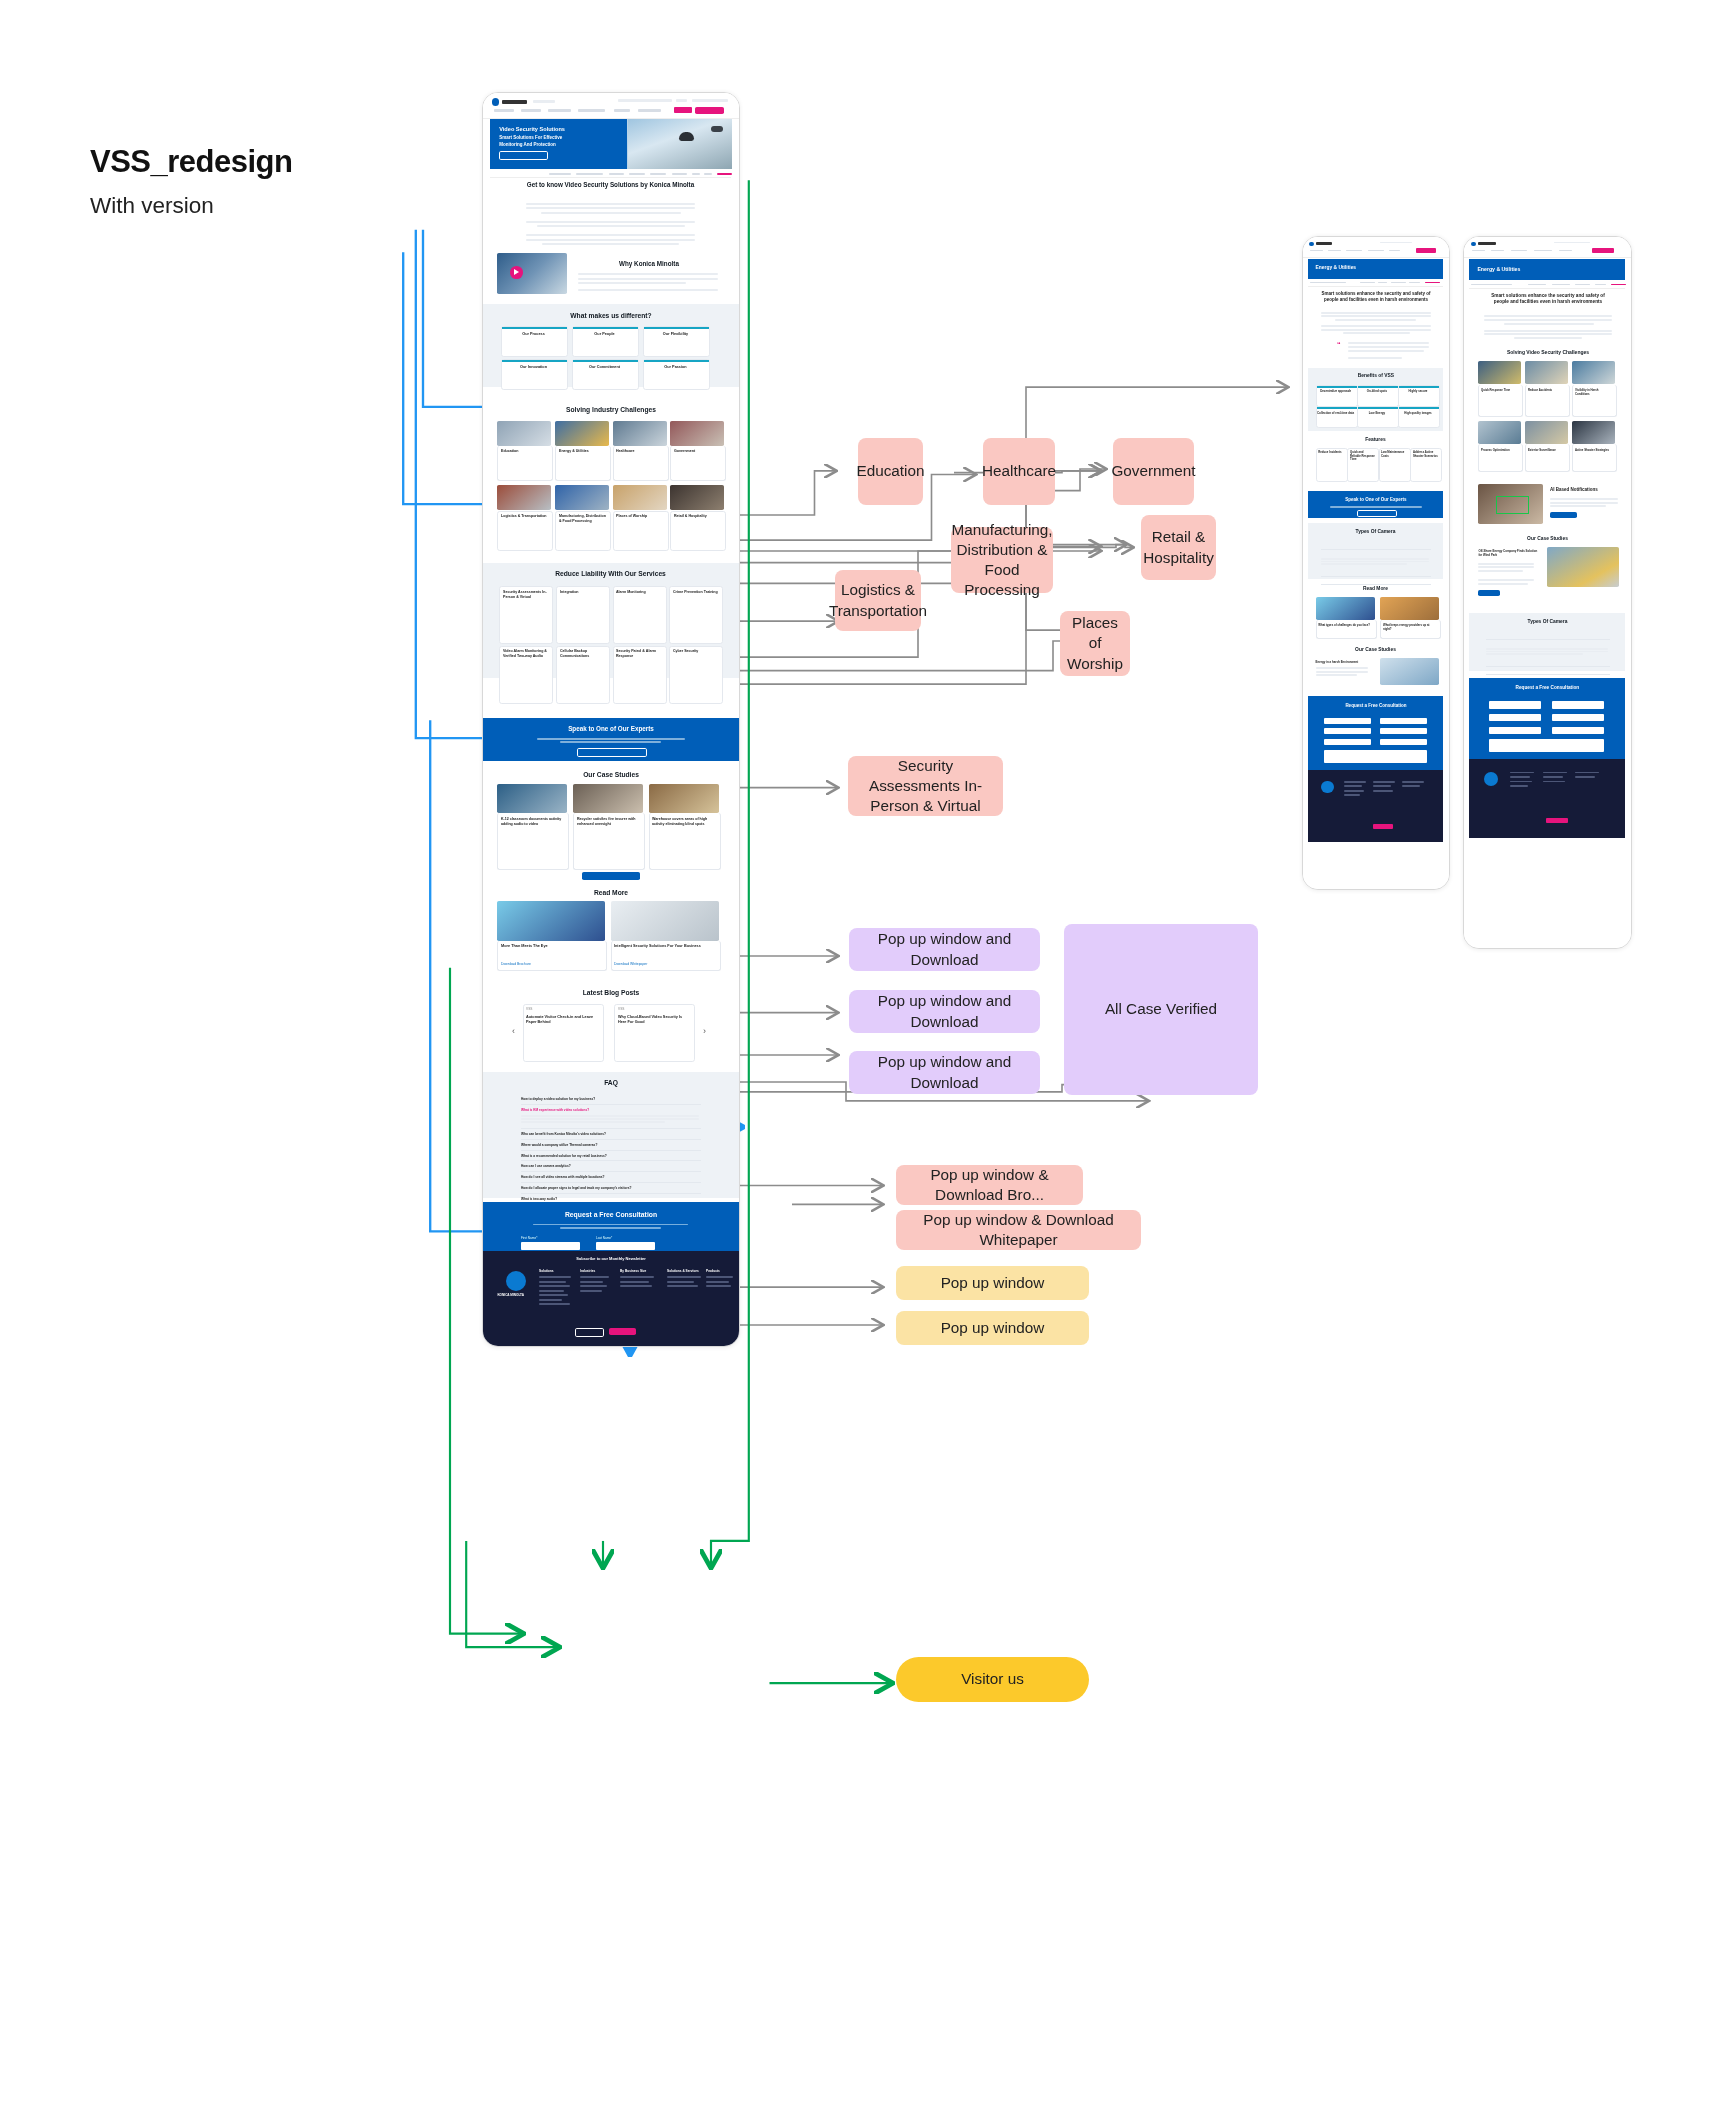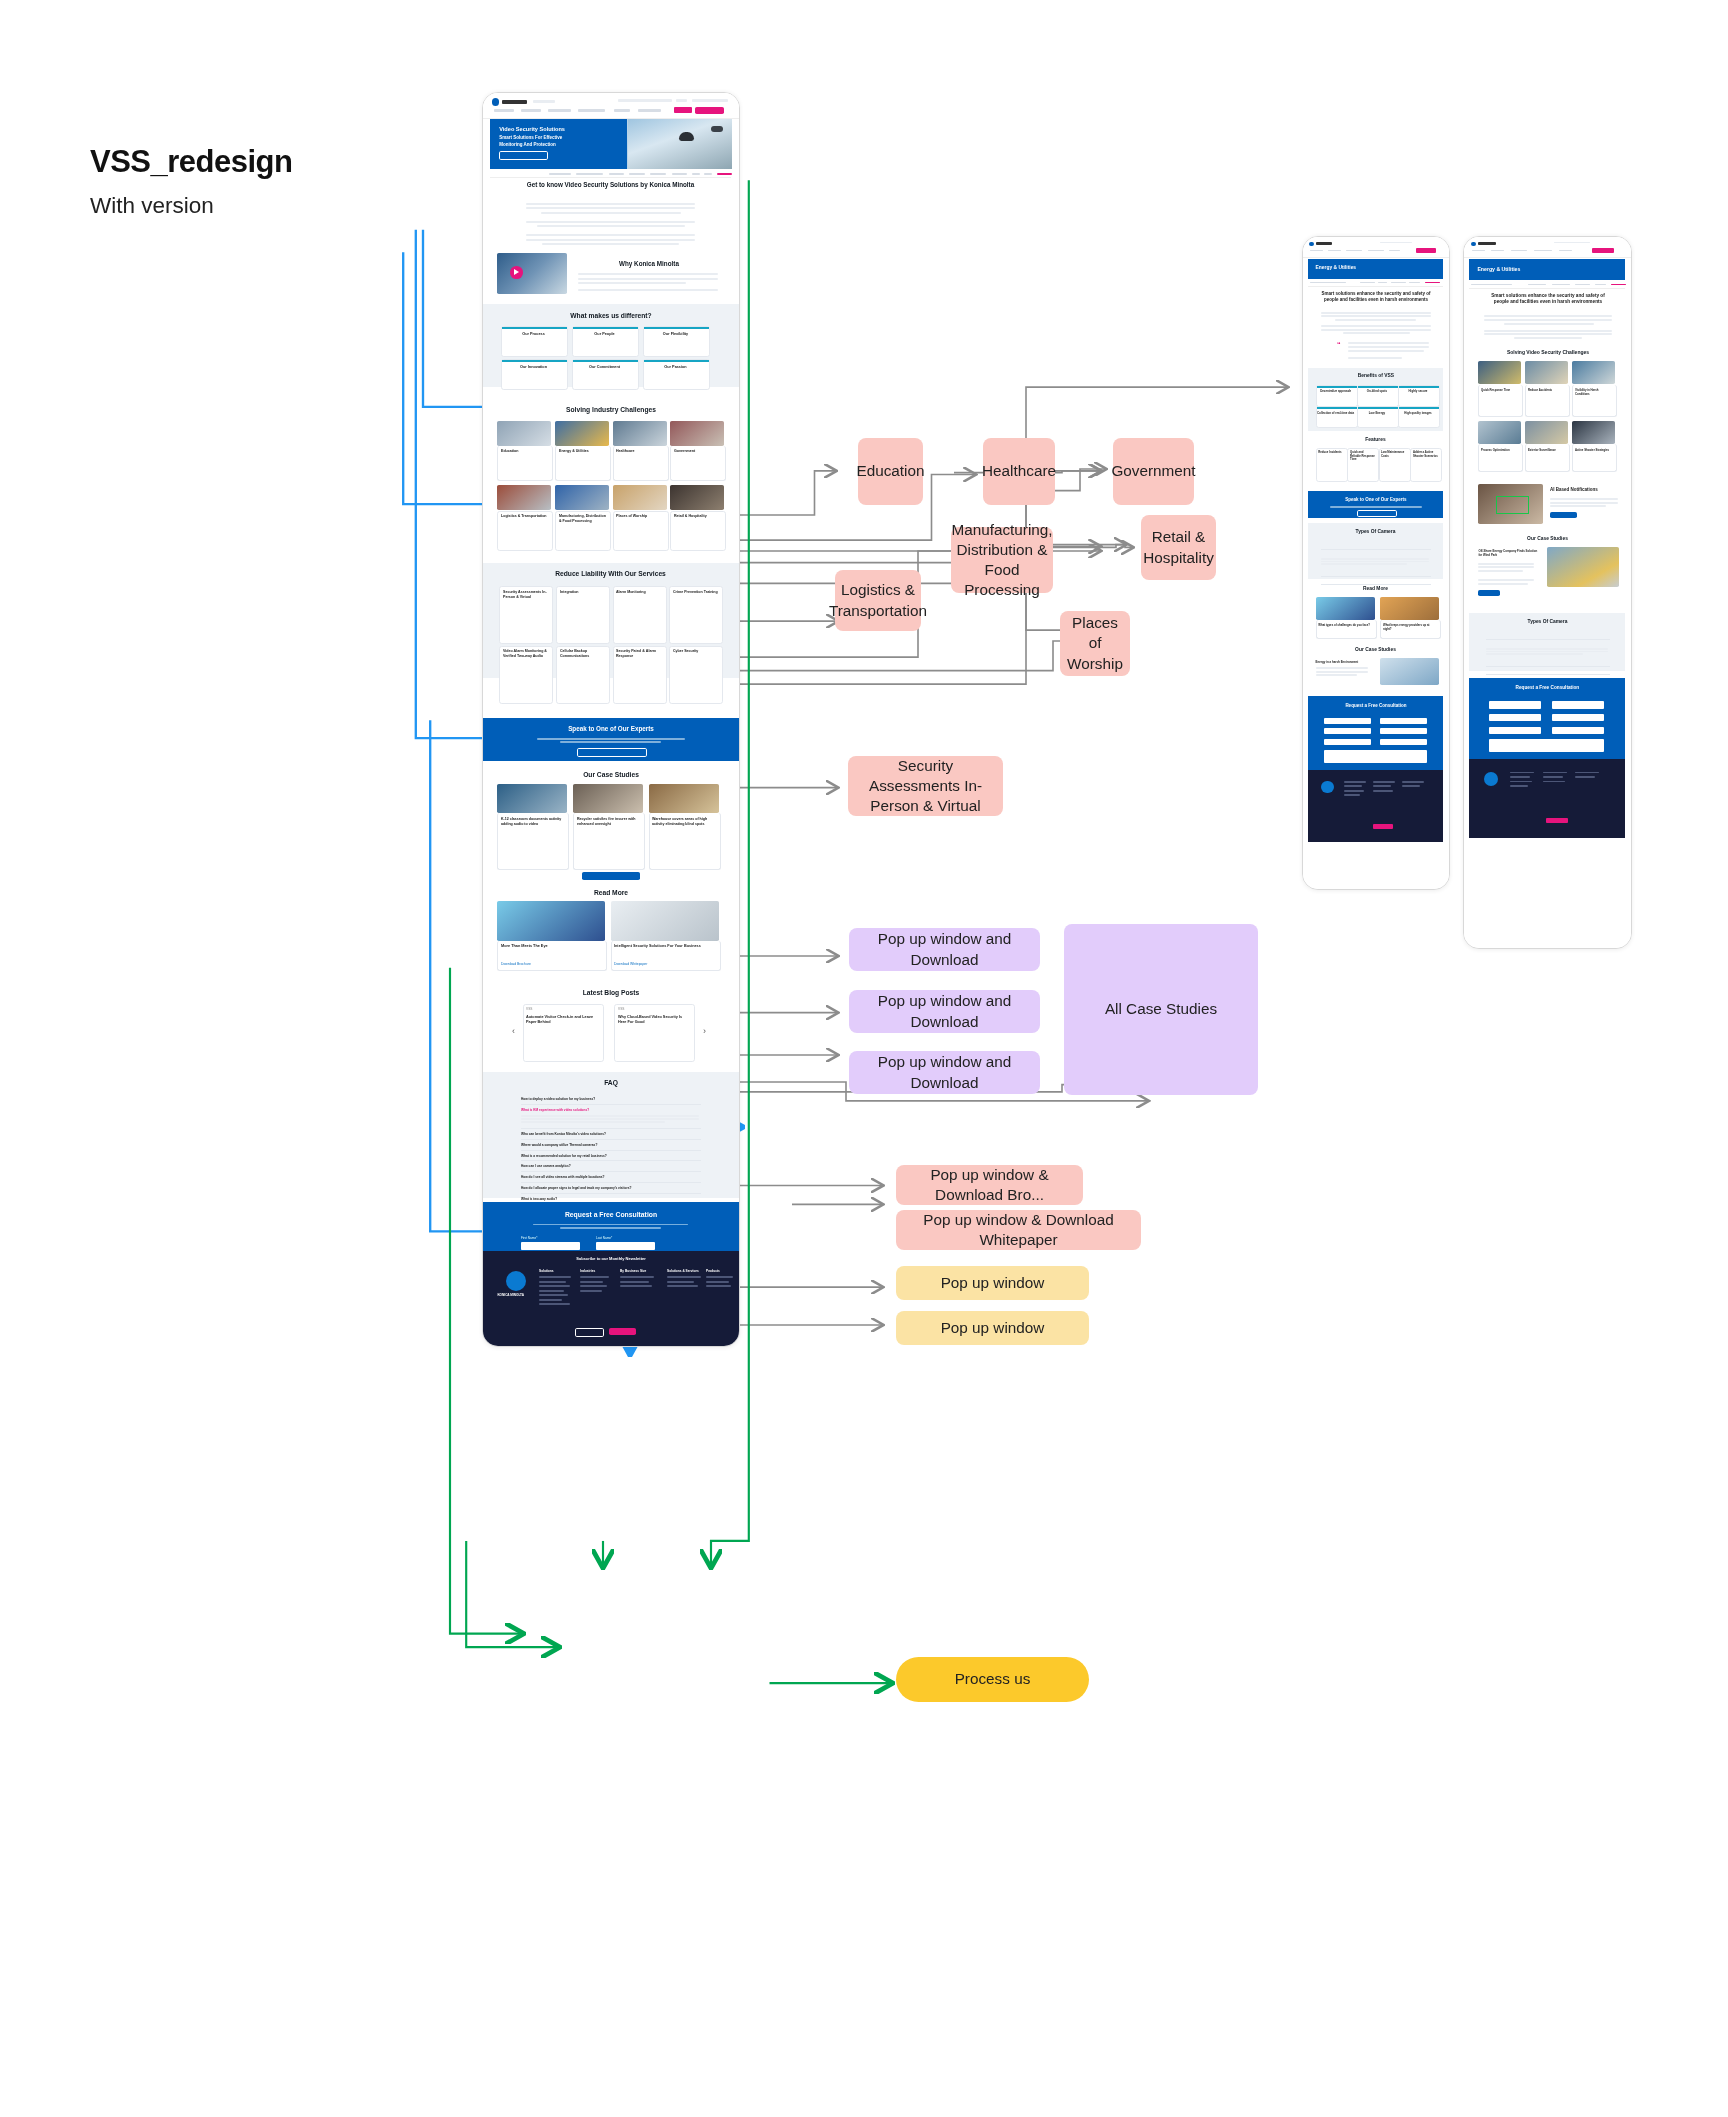--- a/index.html
+++ b/index.html
@@ -138,39 +138,39 @@
 <div class="fbox purple" style="left:849px;top:928px;width:191px;height:43px;">
   <span>Pop up window and Download</span>
 </div>
 <div class="fbox purple" style="left:849px;top:990px;width:191px;height:43px;">
   <span>Pop up window and Download</span>
 </div>
 <div class="fbox purple" style="left:849px;top:1051px;width:191px;height:43px;">
   <span>Pop up window and Download</span>
 </div>
 <div class="fbox purple" style="left:1064px;top:924px;width:194px;height:171px;">
-  <span>All Case Studies</span>
+  <span>All Case Verified</span>
 </div>
 
 <div class="fbox pink" style="left:896px;top:1165px;width:187px;height:40px;">
   <span>Pop up window &amp; Download Bro...</span>
 </div>
 <div class="fbox pink" style="left:896px;top:1210px;width:245px;height:40px;">
   <span>Pop up window &amp; Download Whitepaper</span>
 </div>
 
 <div class="fbox yellow" style="left:896px;top:1266px;width:193px;height:34px;">
   <span>Pop up window</span>
 </div>
 <div class="fbox yellow" style="left:896px;top:1311px;width:193px;height:34px;">
   <span>Pop up window</span>
 </div>
 
 <div class="fbox gold" style="left:896px;top:1657px;width:193px;height:45px;">
-  <span>Process us</span>
+  <span>Visitor us</span>
 </div>
 
 <div class="frame" style="left:482px;top:92px;width:256px;height:1253px;">
   <div class="page" style="height:1253px;">
 
     <div class="abs" style="left:0;top:0;width:256px;height:25px;background:#fff;border-bottom:0.9px solid #eee;">
       <div class="abs" style="left:9px;top:5.4px;width:7.2px;height:7.2px;border-radius:50%;background:#005eb8;"></div>
       <div class="bar" style="left:19px;top:7.2px;width:25px;height:3.6px;background:#333;"></div>
       <div class="barl" style="left:50px;top:7.2px;width:21.6px;height:2.7px;"></div>
       <div class="barl" style="left:135px;top:6.3px;width:54px;height:2.7px;"></div>

